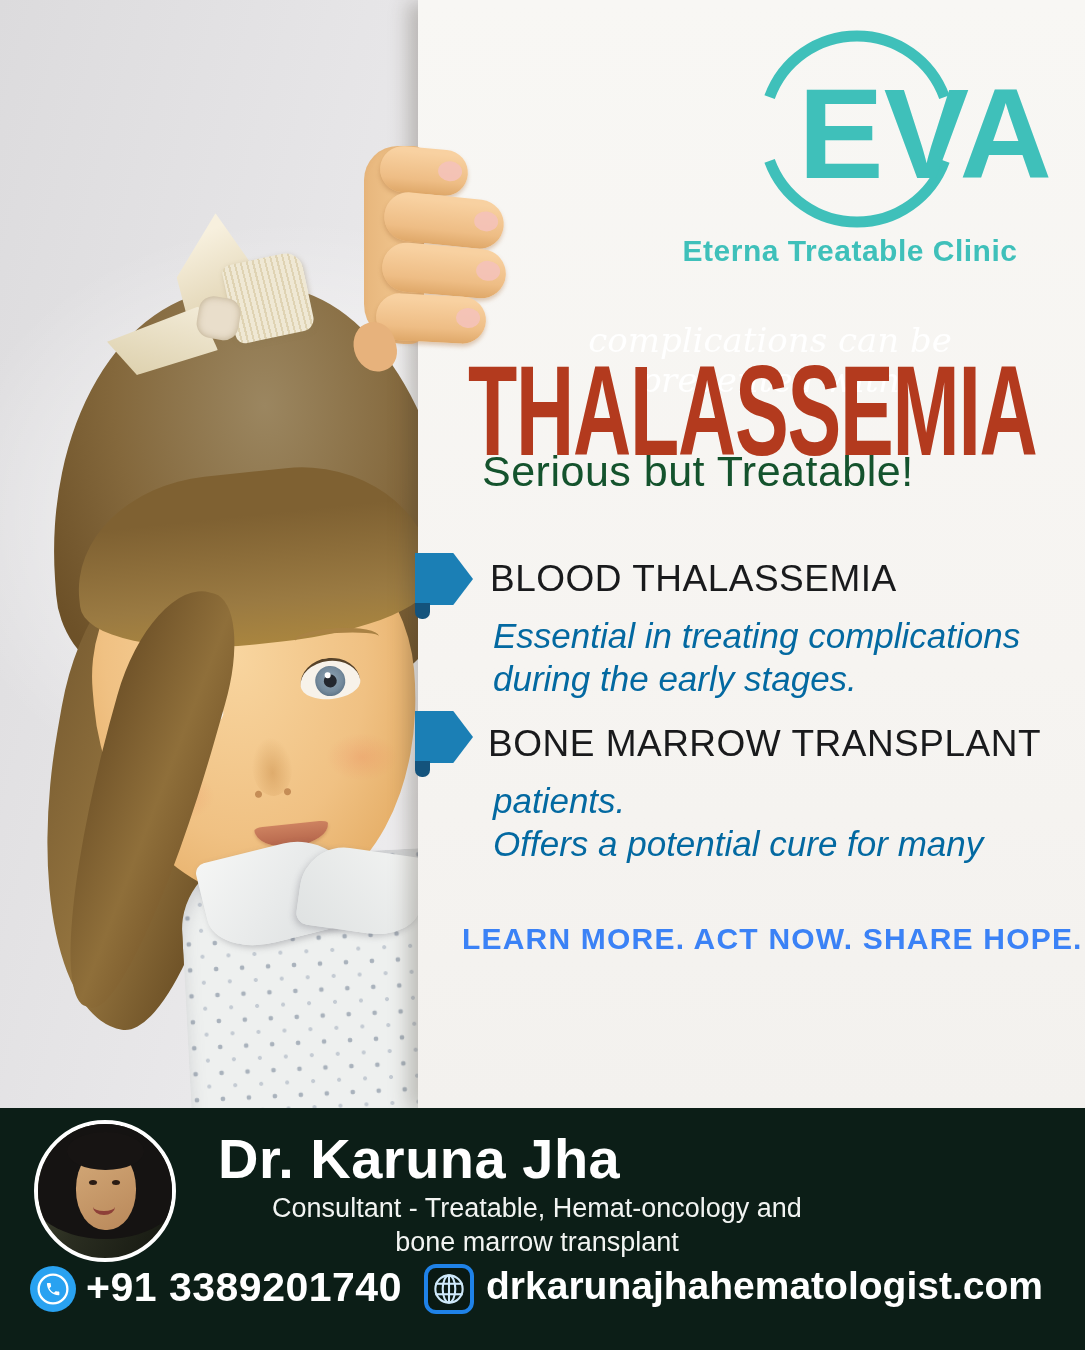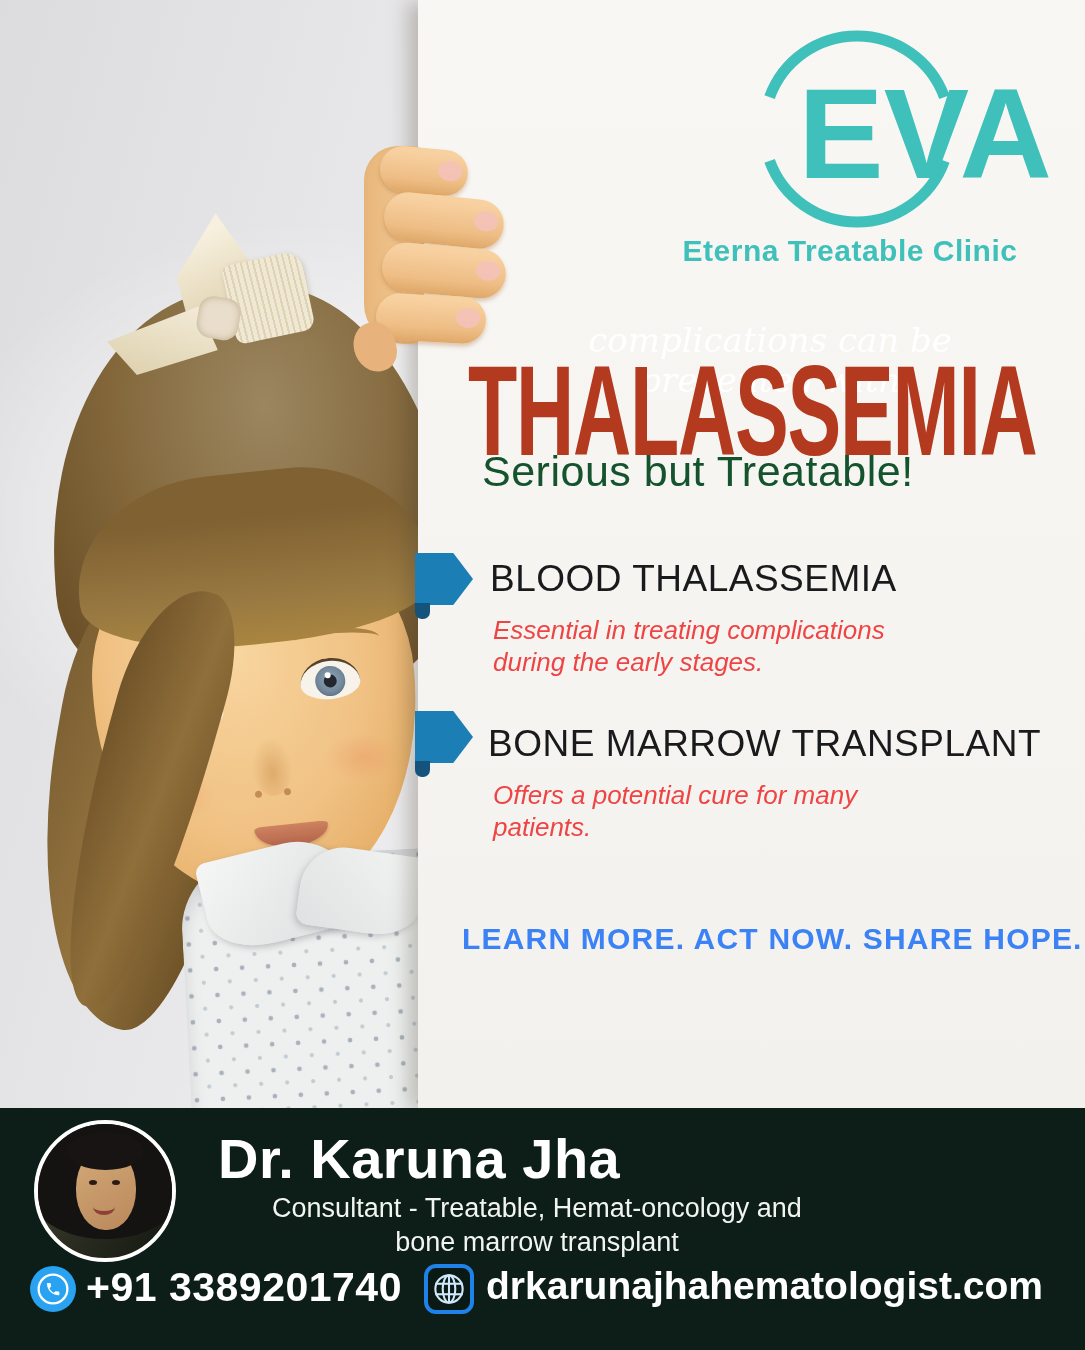--- a/index.html
+++ b/index.html
@@ -125,21 +125,21 @@
   .bullet{position:absolute;width:58px;height:52px;background:#1b7fb5;
     clip-path:polygon(0 0, 66% 0, 100% 50%, 66% 100%, 0 100%);}
   .bullet-1{left:415px;top:553px;}
   .bullet-2{left:415px;top:711px;}
   .bullet-fold{position:absolute;width:15px;height:16px;background:#14537c;border-radius:0 0 7px 7px;}
   .fold-1{left:415px;top:603px;}
   .fold-2{left:415px;top:761px;}
   .sec-heading{position:absolute;font-size:37px;color:#191a1c;letter-spacing:.5px;white-space:nowrap;}
   .sec-heading-1{left:490px;top:558px;}
   .sec-heading-2{left:488px;top:723px;}
-  .sec-desc{position:absolute;font-size:26px;font-style:italic;color:#ef4444;line-height:1.24;}
+  .sec-desc{position:absolute;font-size:35px;font-style:italic;color:#0369a1;line-height:1.24;}
   .sec-desc-1{left:493px;top:614px;}
   .sec-desc-2{left:493px;top:779px;}
 
   .cta{position:absolute;left:462px;top:922px;font-size:30px;font-weight:600;
     letter-spacing:1.2px;color:#3b82f6;white-space:nowrap;}
 
   
   .footer{position:absolute;left:0;top:1108px;width:1085px;height:242px;background:#0c1e17;}
   .avatar{position:absolute;left:34px;top:12px;width:134px;height:134px;border:4px solid #ffffff;
     border-radius:50%;overflow:hidden;
@@ -242,22 +242,22 @@
   <div class="sec-heading sec-heading-1">BLOOD THALASSEMIA</div>
   <div class="sec-desc sec-desc-1">
     <div>Essential in treating complications</div>
     <div>during the early stages.</div>
   </div>
 
   <div class="bullet bullet-2"></div>
   <div class="bullet-fold fold-2"></div>
   <div class="sec-heading sec-heading-2">BONE MARROW TRANSPLANT</div>
   <div class="sec-desc sec-desc-2">
+    <div>patients.</div>
     <div>Offers a potential cure for many</div>
-    <div>patients.</div>
   </div>
 
   <div class="cta">LEARN MORE. ACT NOW. SHARE HOPE.</div>
 
   <div class="footer">
     <div class="avatar">
       <div class="av-hair"></div>
       <div class="av-face"></div>
       <div class="av-hairtop"></div>
       <div class="av-eye av-eye-l"></div>

